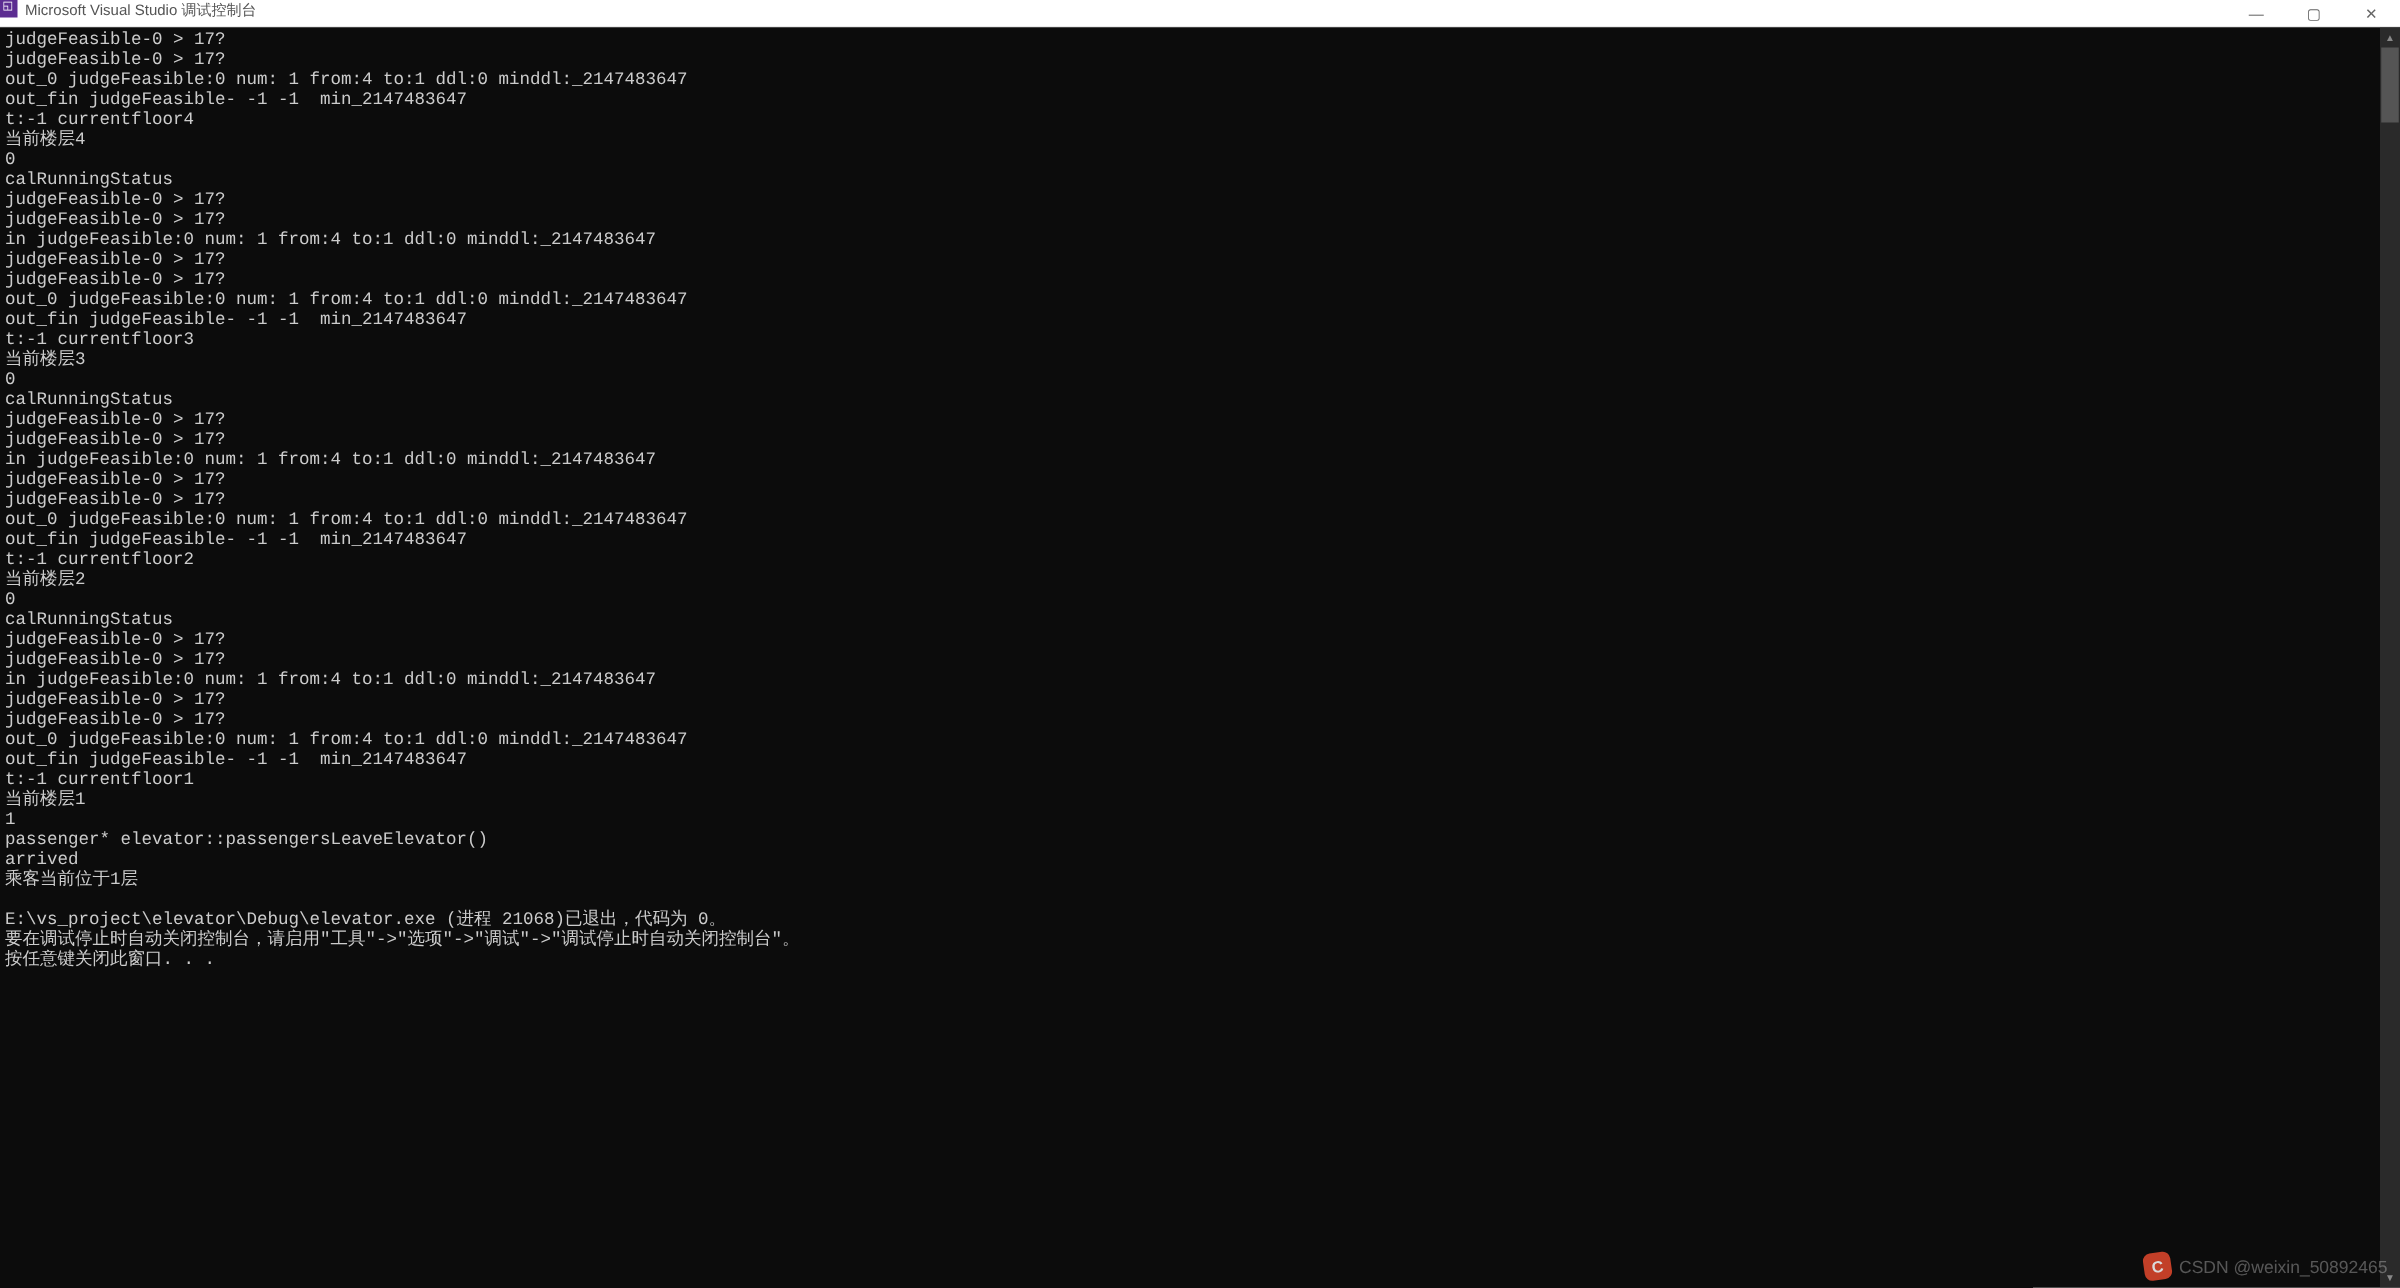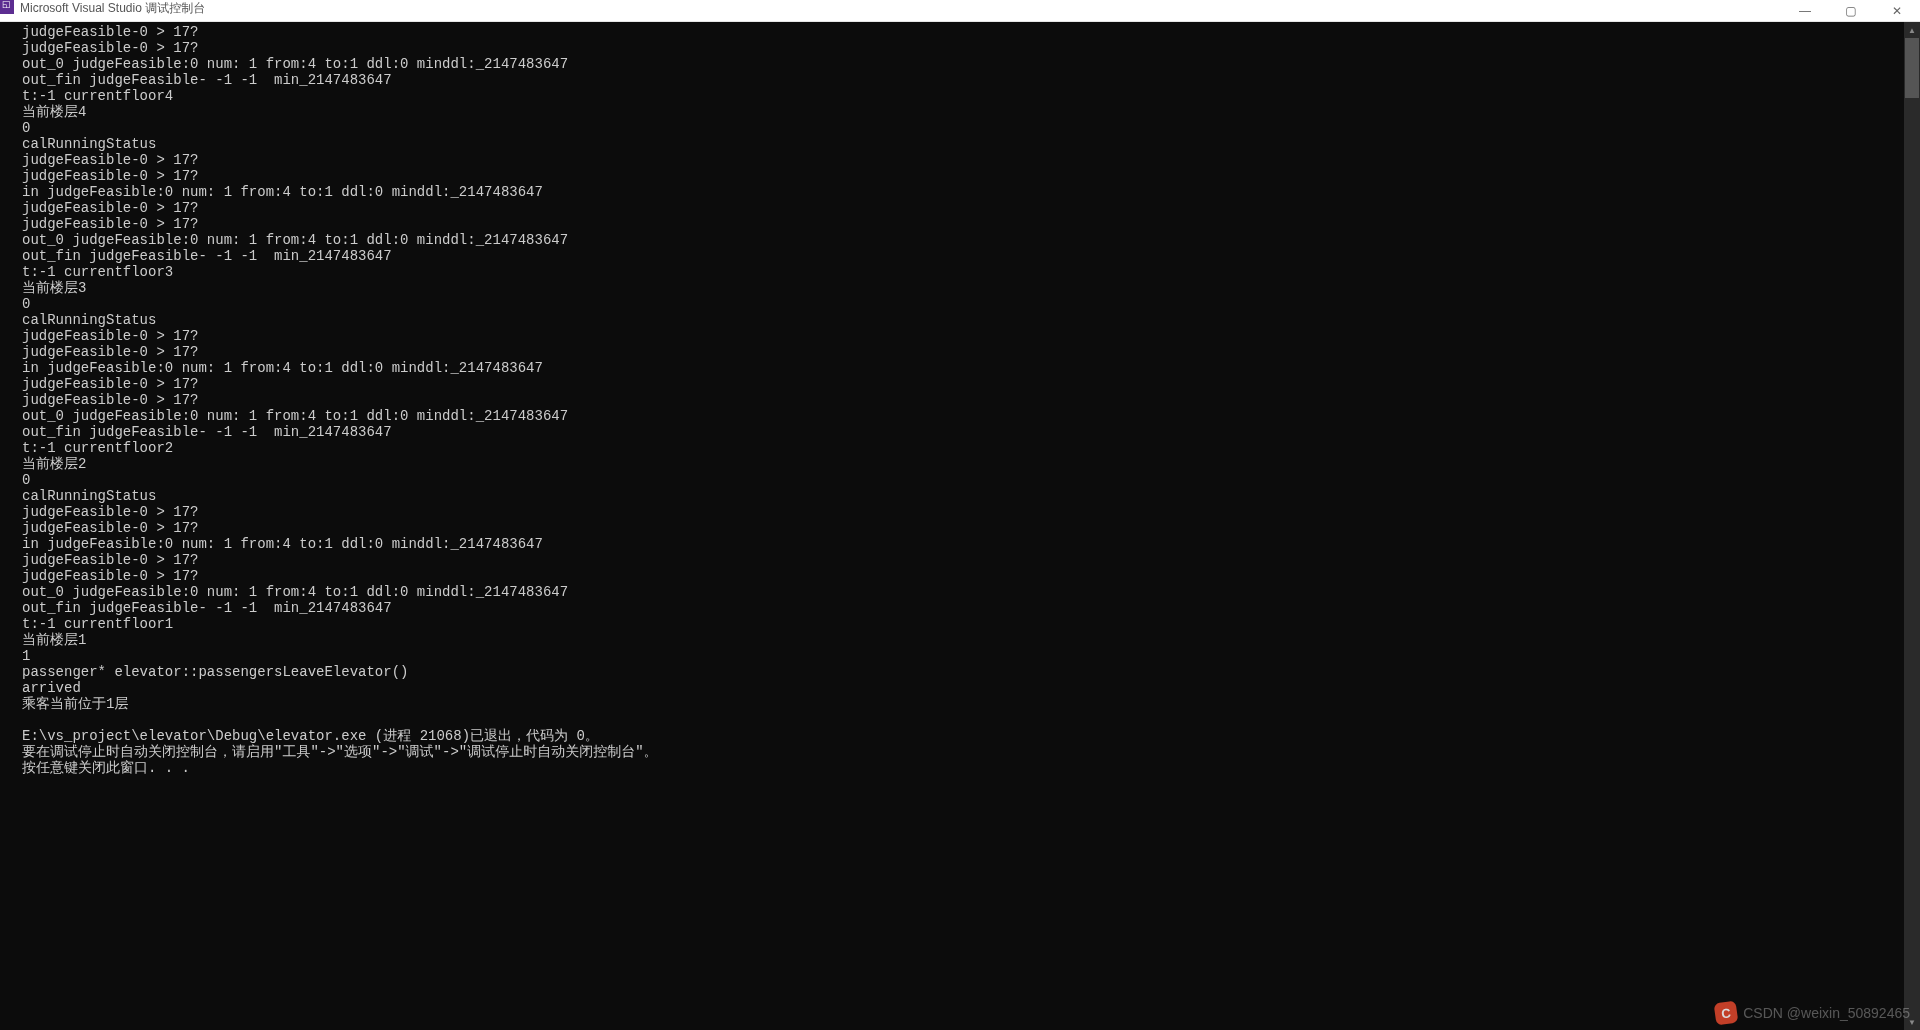--- a/index.html
+++ b/index.html
@@ -56,21 +56,20 @@
       justify-content: center;
       color: #666;
       font-size: 12px;
       cursor: pointer;
     }
     .console-wrapper {
       position: relative;
       width: 100%;
       height: calc(100% - 22px);
       background: #0c0c0c;
-      padding-left: 18px;
     }
     .console {
       width: calc(100% - 16px);
       height: 100%;
       background: #0c0c0c;
       color: #cccccc;
       font-family: "Consolas", "Courier New", monospace;
       font-size: 14px;
       line-height: 16px;
       padding: 2px 4px;

